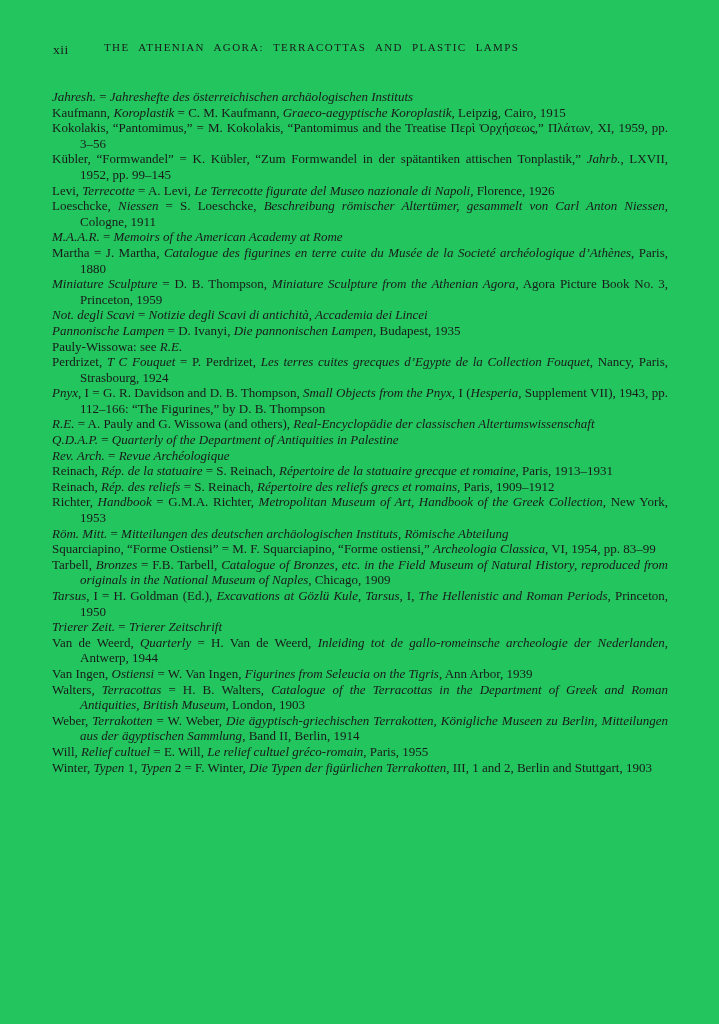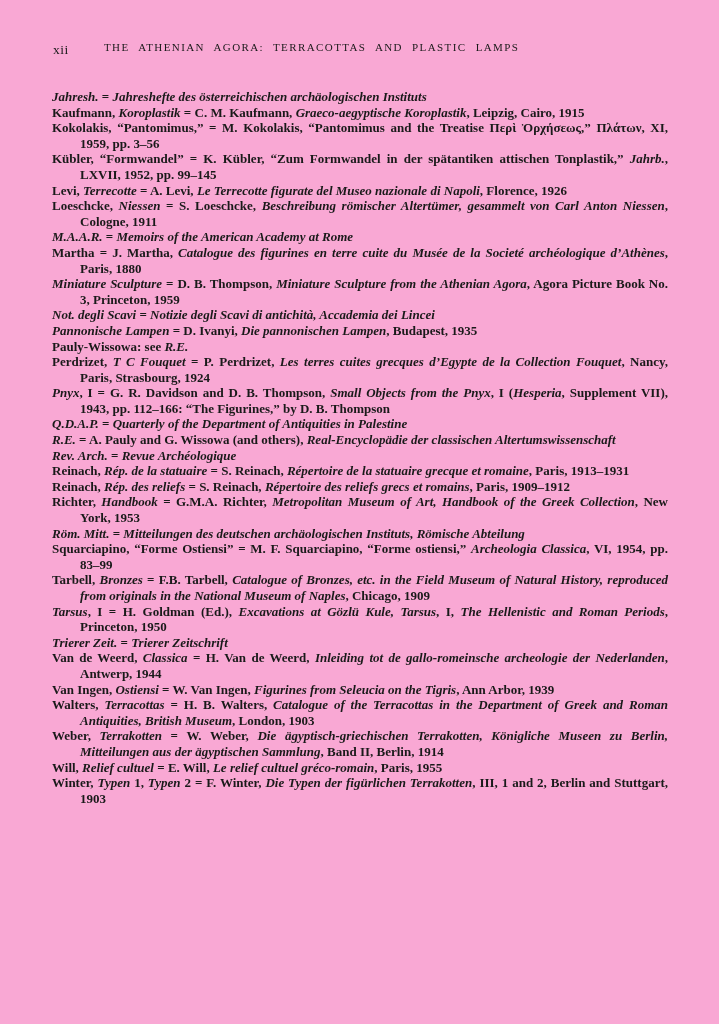--- a/index.html
+++ b/index.html
@@ -5,21 +5,21 @@
   html, body {
     margin: 0;
     padding: 0;
     background: #e8e8e6;
   }
   .page {
     position: relative;
     width: 719px;
     height: 1024px;
     margin: 0 auto;
-    background: #f9a8d4;
+    background: #22c55e;
     color: #1a1a1a;
     font-family: "Liberation Serif", "DejaVu Serif", serif;
     overflow: hidden;
   }
   .page-header {
     position: relative;
     margin: 41px 51px 0 52px;
     height: 18px;
   }
   .page-number {
@@ -37,21 +37,20 @@
     word-spacing: 5px;
     white-space: nowrap;
     font-weight: 400;
   }
   .bibliography {
     margin: 30px 51px 0 52px;
     width: 616px;
     font-size: 13px;
     line-height: 15.6px;
     text-align: justify;
-    font-weight: bold;
   }
   .entry {
     margin: 0;
     padding-left: 28px;
     text-indent: -28px;
   }
   .entry i {
     font-style: italic;
   }
 </style>
@@ -72,31 +71,31 @@
       <p class="entry"><span>Levi, </span><i>Terrecotte</i><span> = A. Levi, </span><i>Le Terrecotte figurate del Museo nazionale di Napoli</i><span>, Florence, 1926</span></p>
       <p class="entry"><span>Loeschcke, </span><i>Niessen</i><span> = S. Loeschcke, </span><i>Beschreibung römischer Altertümer, gesammelt von Carl Anton Niessen</i><span>, Cologne, 1911</span></p>
       <p class="entry"><i>M.A.A.R.</i><span> = </span><i>Memoirs of the American Academy at Rome</i></p>
       <p class="entry"><span>Martha = J. Martha, </span><i>Catalogue des figurines en terre cuite du Musée de la Societé archéologique d’Athènes</i><span>, Paris, 1880</span></p>
       <p class="entry"><i>Miniature Sculpture</i><span> = D. B. Thompson, </span><i>Miniature Sculpture from the Athenian Agora</i><span>, Agora Picture Book No. 3, Princeton, 1959</span></p>
       <p class="entry"><i>Not. degli Scavi</i><span> = </span><i>Notizie degli Scavi di antichità, Accademia dei Lincei</i></p>
       <p class="entry"><i>Pannonische Lampen</i><span> = D. Ivanyi, </span><i>Die pannonischen Lampen</i><span>, Budapest, 1935</span></p>
       <p class="entry"><span>Pauly-Wissowa: see </span><i>R.E.</i></p>
       <p class="entry"><span>Perdrizet, </span><i>T C Fouquet</i><span> = P. Perdrizet, </span><i>Les terres cuites grecques d’Egypte de la Collection Fouquet</i><span>, Nancy, Paris, Strasbourg, 1924</span></p>
       <p class="entry"><i>Pnyx</i><span>, I = G. R. Davidson and D. B. Thompson, </span><i>Small Objects from the Pnyx</i><span>, I (</span><i>Hesperia</i><span>, Supplement VII), 1943, pp. 112–166: “The Figurines,” by D. B. Thompson</span></p>
+      <p class="entry"><i>R.E.</i><span> = A. Pauly and G. Wissowa (and others), </span><i>Real-Encyclopädie der classischen Altertumswissenschaft</i></p>
       <p class="entry"><i>Q.D.A.P.</i><span> = </span><i>Quarterly of the Department of Antiquities in Palestine</i></p>
-      <p class="entry"><i>R.E.</i><span> = A. Pauly and G. Wissowa (and others), </span><i>Real-Encyclopädie der classischen Altertumswissenschaft</i></p>
       <p class="entry"><i>Rev. Arch.</i><span> = </span><i>Revue Archéologique</i></p>
       <p class="entry"><span>Reinach, </span><i>Rép. de la statuaire</i><span> = S. Reinach, </span><i>Répertoire de la statuaire grecque et romaine</i><span>, Paris, 1913–1931</span></p>
       <p class="entry"><span>Reinach, </span><i>Rép. des reliefs</i><span> = S. Reinach, </span><i>Répertoire des reliefs grecs et romains</i><span>, Paris, 1909–1912</span></p>
       <p class="entry"><span>Richter, </span><i>Handbook</i><span> = G.M.A. Richter, </span><i>Metropolitan Museum of Art, Handbook of the Greek Collection</i><span>, New York, 1953</span></p>
       <p class="entry"><i>Röm. Mitt.</i><span> = </span><i>Mitteilungen des deutschen archäologischen Instituts, Römische Abteilung</i></p>
       <p class="entry"><span>Squarciapino, “Forme Ostiensi” = M. F. Squarciapino, “Forme ostiensi,” </span><i>Archeologia Classica</i><span>, VI, 1954, pp. 83–99</span></p>
       <p class="entry"><span>Tarbell, </span><i>Bronzes</i><span> = F.B. Tarbell, </span><i>Catalogue of Bronzes, etc. in the Field Museum of Natural History, reproduced from originals in the National Museum of Naples</i><span>, Chicago, 1909</span></p>
       <p class="entry"><i>Tarsus</i><span>, I = H. Goldman (Ed.), </span><i>Excavations at Gözlü Kule, Tarsus</i><span>, I, </span><i>The Hellenistic and Roman Periods</i><span>, Princeton, 1950</span></p>
       <p class="entry"><i>Trierer Zeit.</i><span> = </span><i>Trierer Zeitschrift</i></p>
-      <p class="entry"><span>Van de Weerd, </span><i>Classica</i><span> = H. Van de Weerd, </span><i>Inleiding tot de gallo-romeinsche archeologie der Nederlanden</i><span>, Antwerp, 1944</span></p>
+      <p class="entry"><span>Van de Weerd, </span><i>Quarterly</i><span> = H. Van de Weerd, </span><i>Inleiding tot de gallo-romeinsche archeologie der Nederlanden</i><span>, Antwerp, 1944</span></p>
       <p class="entry"><span>Van Ingen, </span><i>Ostiensi</i><span> = W. Van Ingen, </span><i>Figurines from Seleucia on the Tigris</i><span>, Ann Arbor, 1939</span></p>
       <p class="entry"><span>Walters, </span><i>Terracottas</i><span> = H. B. Walters, </span><i>Catalogue of the Terracottas in the Department of Greek and Roman Antiquities, British Museum</i><span>, London, 1903</span></p>
       <p class="entry"><span>Weber, </span><i>Terrakotten</i><span> = W. Weber, </span><i>Die ägyptisch-griechischen Terrakotten, Königliche Museen zu Berlin, Mitteilungen aus der ägyptischen Sammlung</i><span>, Band II, Berlin, 1914</span></p>
       <p class="entry"><span>Will, </span><i>Relief cultuel</i><span> = E. Will, </span><i>Le relief cultuel gréco-romain</i><span>, Paris, 1955</span></p>
       <p class="entry"><span>Winter, </span><i>Typen</i><span> 1, </span><i>Typen</i><span> 2 = F. Winter, </span><i>Die Typen der figürlichen Terrakotten</i><span>, III, 1 and 2, Berlin and Stuttgart, 1903</span></p>
     </div>
 </div>
 
 </body></html>

